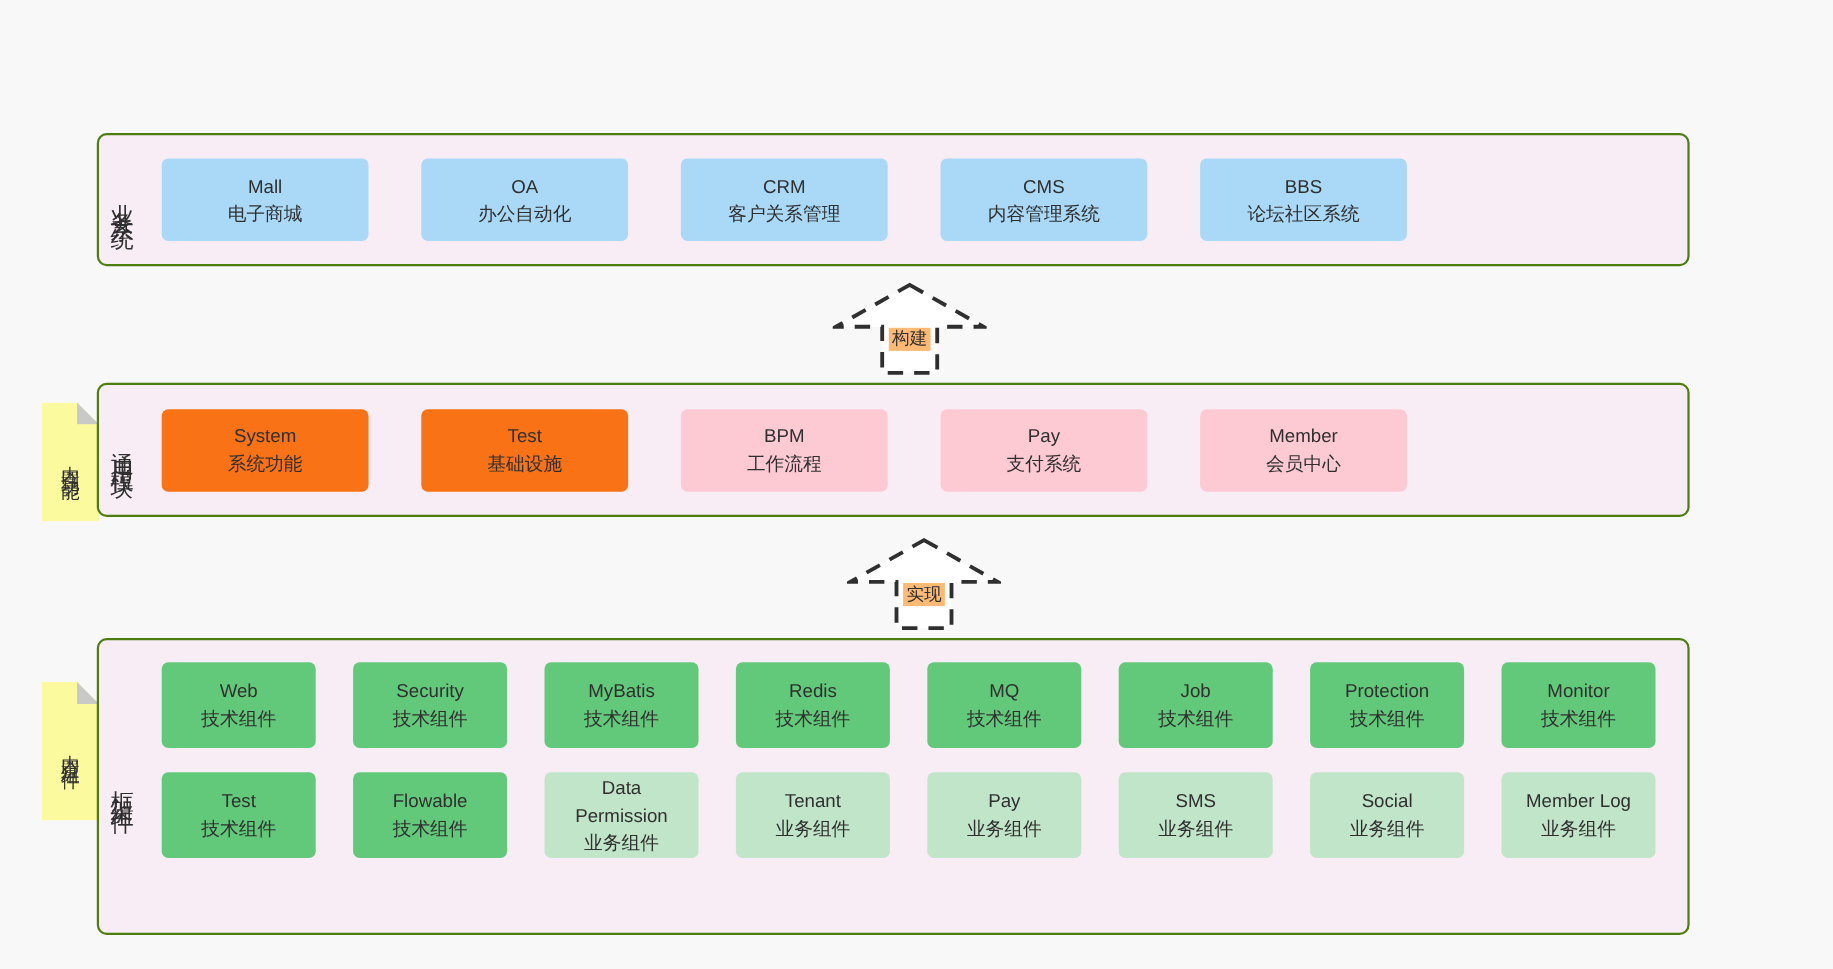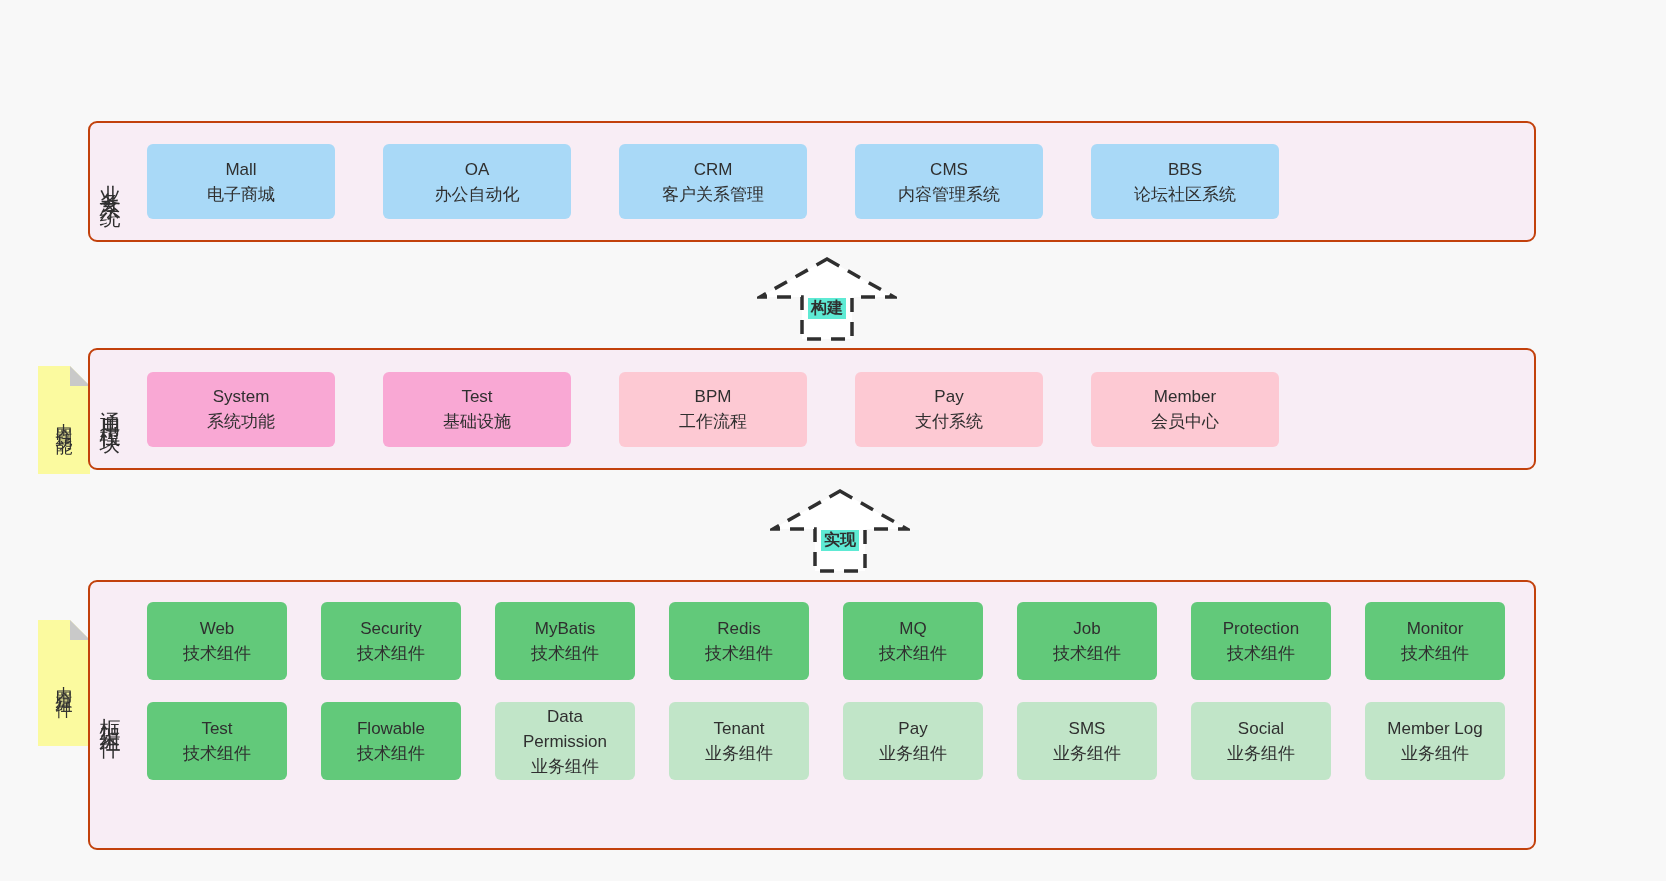--- a/index.html
+++ b/index.html
@@ -10,21 +10,21 @@
     color:#2f2f2f;
     position:relative;
     overflow:hidden;
   }
   .stage { position:absolute; inset:0; }
 
   
   .section {
     position:absolute; left:88px; width:1448px;
     background:#f8edf5;
-    border:2px solid #c2410c;
+    border:2px solid #4d7c0f;
     border-radius:9px;
     box-sizing:border-box;
     z-index:2;
   }
   #section-business   { top:121px; height:121px; }
   #section-modules    { top:348px; height:122px; }
   #section-components { top:580px; height:270px; }
 
   .v-label {
     position:absolute; left:10px; top:50%;
@@ -50,21 +50,21 @@
     display:flex; flex-direction:column;
     justify-content:center; align-items:center;
     text-align:center;
     font-size:17px; line-height:25px;
     padding:4px 8px; box-sizing:border-box;
     flex:none;
   }
   .w188 { width:188px; height:75px; }
   .w140 { width:140px; height:78px; }
   .blue   { background:#a9d9f7; }
-  .red    { background:#f9a8d4; }
+  .red    { background:#f97316; }
   .pink   { background:#fdc9d3;text-align:center; }
   .green  { background:#62c97a; }
   .lgreen { background:#c1e5c8; }
 
   
   .sticky { position:absolute; left:38px; width:52px; z-index:1; }
   #sticky-modules    { top:366px; height:108px; }
   #sticky-components { top:620px; height:126px; }
   .sticky .paper {
     position:absolute; inset:0; background:#fbfa9f;
@@ -83,22 +83,22 @@
     color:#2f2f2f; white-space:nowrap;
   }
 
   
   .arrow { position:absolute; width:140px; height:86px; z-index:3; }
   #arrow-build     { left:757px; top:256px; }
   #arrow-implement { left:770px; top:488px; }
   .arrow-label {
     position:absolute; left:50%; top:42px;
     transform:translateX(-50%);
-    background:#5eead4; padding:0 3px;
-    font-size:16px; white-space:nowrap;font-weight:bold;
+    background:#fdba74; padding:0 3px;
+    font-size:16px; white-space:nowrap;
   }
 </style>
 </head>
 <body>
 
 <div class="stage">
 
   <div class="section" id="section-business">
     <div class="v-label">业务系统</div>
     <div class="boxes-row">

